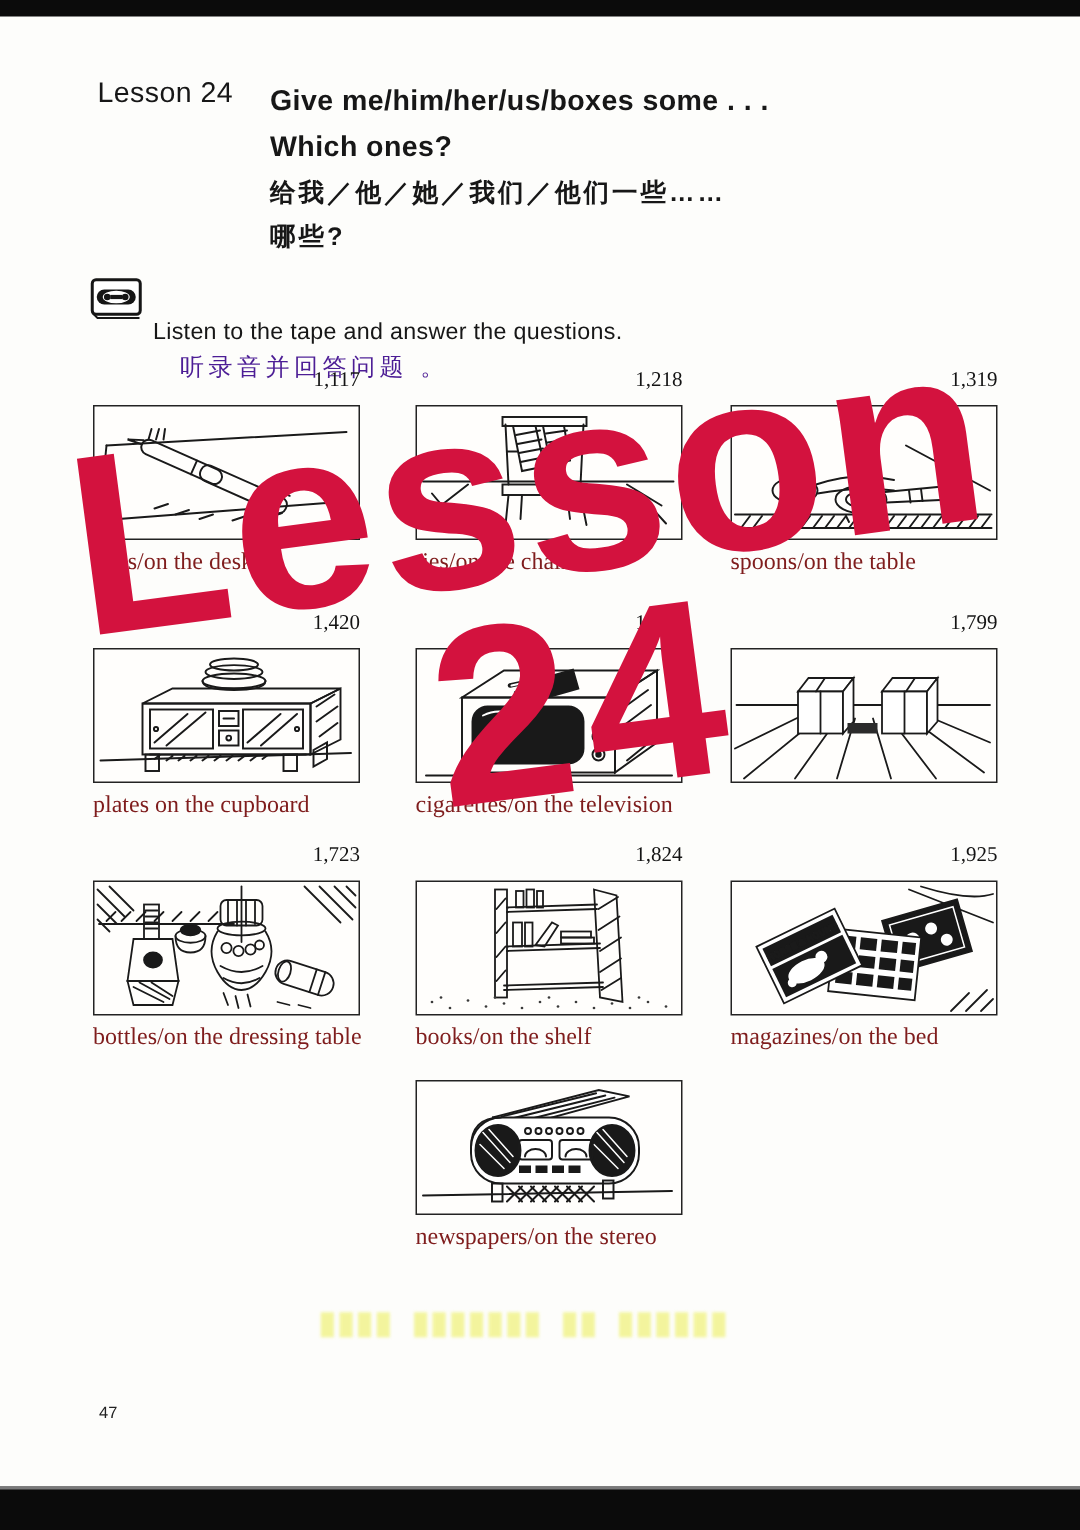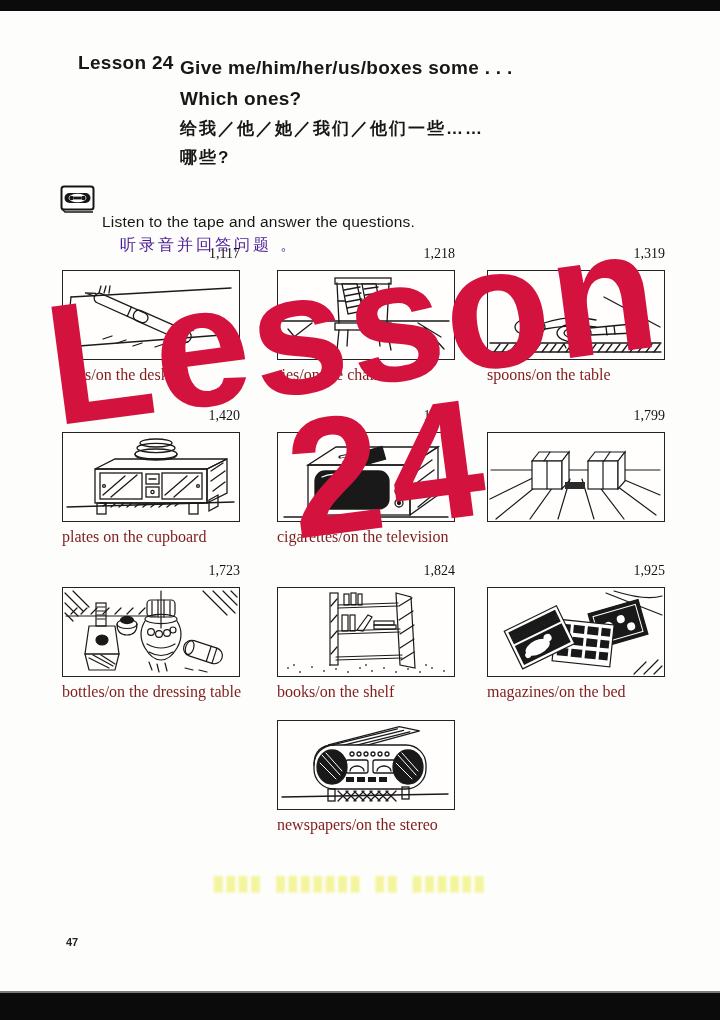--- a/index.html
+++ b/index.html
@@ -3,21 +3,21 @@
 <meta charset="utf-8">
 <style>
   html,body{margin:0;padding:0;background:#dcdcdc;}
   .screen{position:relative;width:720px;height:1020px;background:#fdfdfb;overflow:hidden;
           font-family:"Liberation Sans",sans-serif;color:#171717;}
   .bar{position:absolute;left:0;width:720px;background:#0b0b0b;}
   .bar.top{top:0;height:11px;}
   .bar.bottom{bottom:0;height:27px;border-top:2px solid #7a7a7a;}
 
   
-  .lesson-label{position:absolute;left:78px;top:52px;font-size:19px;font-weight:bold;letter-spacing:.3px;}
+  .lesson-label{position:absolute;left:65px;top:52px;font-size:19px;font-weight:normal;letter-spacing:.3px;}
   .titleblock{position:absolute;left:180px;top:52px;line-height:31px;}
   .t-en{font-size:19px;font-weight:bold;letter-spacing:.3px;}
   .t-zh{font-size:17px;font-weight:bold;letter-spacing:2px;line-height:29px;}
 
   
   .instruction{position:absolute;left:60px;top:181px;}
   .cassette{position:absolute;left:0;top:4px;}
   .instr-en{margin-left:42px;font-size:15.5px;letter-spacing:.2px;margin-top:32px;}
   .instr-zh{margin-left:60px;margin-top:4px;font-size:16px;letter-spacing:3px;
             font-family:"DejaVu Serif",serif;color:#4c1d95;}
@@ -38,21 +38,21 @@
   .stamp{position:absolute;z-index:20;color:#d3123e;font-weight:bold;line-height:1;
          font-family:"Liberation Sans",sans-serif;pointer-events:none;}
   .stamp.word{left:45px;top:240px;font-size:172px;letter-spacing:2px;transform:rotate(-7.5deg);}
   .stamp.numb{left:288px;top:384px;font-size:168px;letter-spacing:8px;transform:rotate(-7.5deg);}
 
   
   .wm-footer{position:absolute;left:214px;top:876px;z-index:2;color:#f1f386;opacity:.8;
              font-family:"DejaVu Sans Mono",monospace;font-weight:bold;font-size:14px;
              letter-spacing:4px;filter:blur(1.2px);}
 
-  .pageno{position:absolute;left:66px;top:936px;font-size:11px;font-weight:bold;color:#222;}
+  .pageno{position:absolute;left:66px;top:936px;font-size:11px;font-weight:normal;color:#222;}
 </style>
 </head>
 <body>
 
 <div class="screen">
 
   <div class="bar top"></div>
 
   <div class="lesson-label">Lesson 24</div>
   <div class="titleblock">

